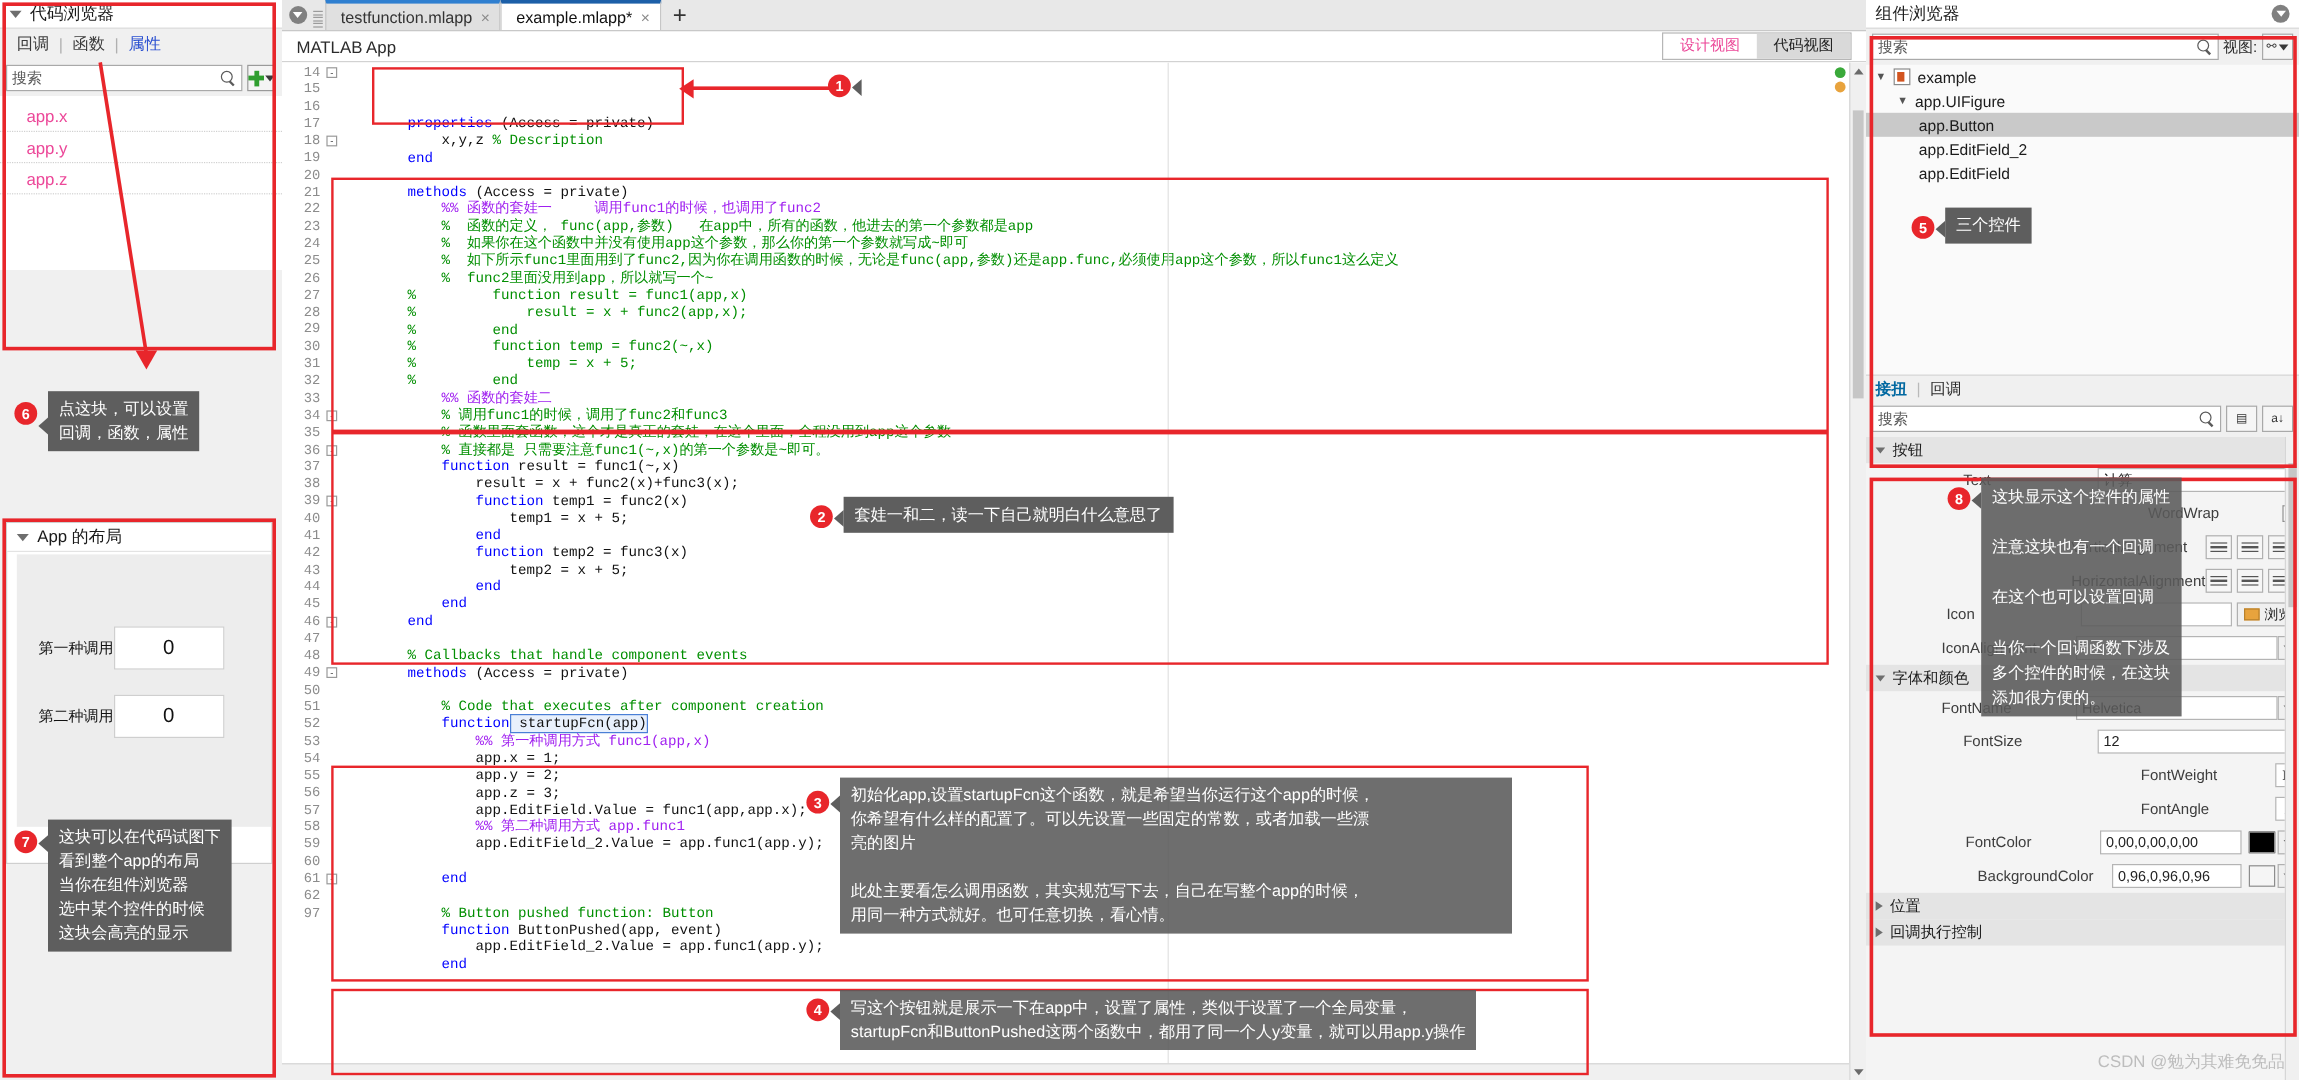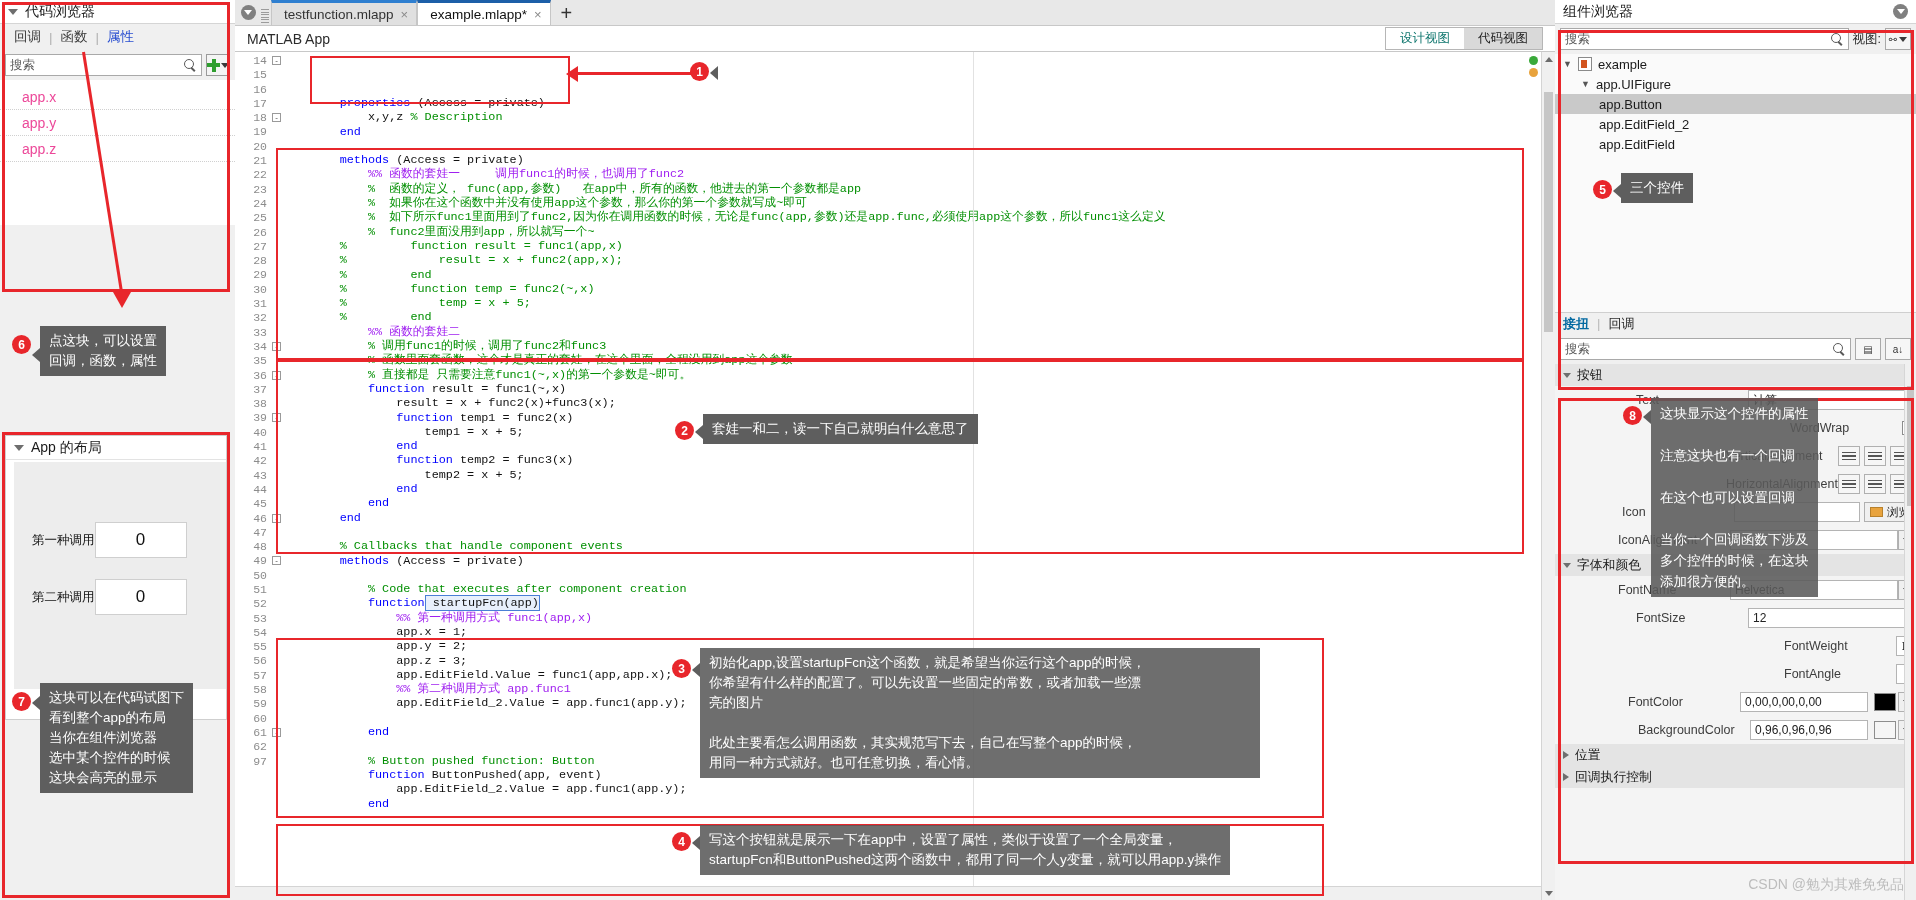--- a/index.html
+++ b/index.html
@@ -68,21 +68,21 @@
     font-size:13.5px; color:#333; background:#e0e0e0; border-top:3px solid #2f7fd0;
     border-left:1px solid #c6c6c6; border-right:1px solid #c6c6c6; position:relative;
   }
   .etab.active { background:#fff; color:#111; border-top-color:#1c5fa8; }
   .etab .x { color:#8a8a8a; font-size:13px; }
   .plus-tab { font-size:20px; color:#333; padding:0 10px; line-height:1; align-self:center; }
 
   .approw { height:26px; display:flex; align-items:center; padding:0 12px; background:#fff; border-bottom:1px solid #c8c8c8; }
   .approw .title { font-size:14px; color:#2b2b2b; }
   .viewtoggle { margin-left:auto; display:flex; border:1px solid #b6b6b6; background:#fff; }
-  .viewtoggle div { padding:2px 14px; font-size:12.5px; color:#0f766e; }
+  .viewtoggle div { padding:2px 14px; font-size:12.5px; color:#ec4899; }
   .viewtoggle div.on { background:#d9d9d9; color:#1d1d1d; }
 
   .editor { flex:1; position:relative; overflow:hidden; background:#fff; display:flex; }
   .gutter { width:36px; flex:none; background:#fff; text-align:right; padding-right:4px;
             font-family:"Liberation Mono","DejaVu Sans Mono",monospace; font-size:11.5px; color:#8c8c8c; padding-top:2px; }
   .foldcol { width:12px; flex:none; position:relative; padding-top:2px; }
   .code { flex:1; position:relative; font-family:"Liberation Mono","DejaVu Sans Mono",monospace;
           font-size:11.8px; color:#111; padding-top:2px; white-space:pre; }
   .ln { height:14.3px; line-height:14.3px; }
   .kw { color:#0000ff; }
@@ -529,29 +529,29 @@
         <div class="prow">
           <span class="pname">FontWeight</span>
           <span class="pinput bold-b" style="width: 20px; justify-content: center;">B</span>
         </div>
         <div class="prow">
           <span class="pname">FontAngle</span>
           <span class="pinput ital-i" style="width: 20px; justify-content: center;">I</span>
         </div>
         <div class="prow">
           <span class="pname">FontColor</span>
-          <span class="pinput" style="width: 128px;">0,00,0,00,0,00</span>
+          <span class="pinput" style="width: 118px;">0,00,0,00,0,00</span>
           <span class="swatch" style="margin-left: 6px; background: rgb(0, 0, 0);"></span>
           <span class="ddbtn" style="margin-left: 2px;">
             <i style="width:0;height:0;border-left:4px solid transparent;border-right:4px solid transparent;border-top:5px solid #333;"></i>
           </span>
         </div>
         <div class="prow">
           <span class="pname">BackgroundColor</span>
-          <span class="pinput" style="width: 118px;">0,96,0,96,0,96</span>
+          <span class="pinput" style="width: 108px;">0,96,0,96,0,96</span>
           <span class="swatch" style="margin-left: 6px; background: rgb(245, 245, 245);"></span>
           <span class="ddbtn" style="margin-left: 2px;">
             <i style="width:0;height:0;border-left:4px solid transparent;border-right:4px solid transparent;border-top:5px solid #333;"></i>
           </span>
         </div>
         <div class="grp">
           <span class="tri small" style="border-top: 4px solid transparent; border-left: 6px solid rgb(110, 110, 110); border-bottom: 4px solid transparent; border-right: none;"></span>
           <span>位置</span>
         </div>
         <div class="grp">

